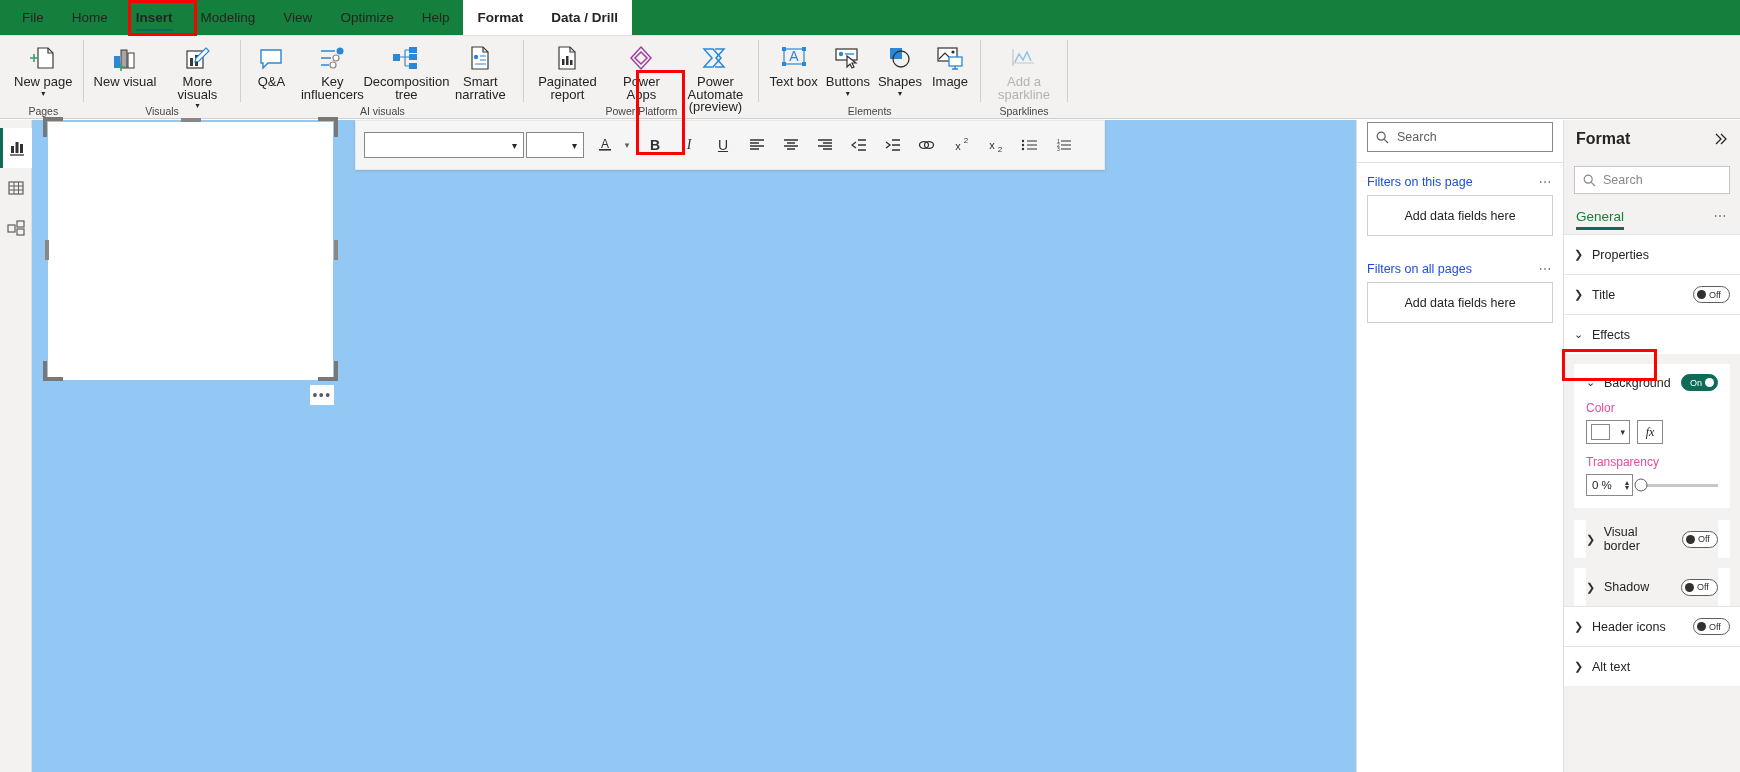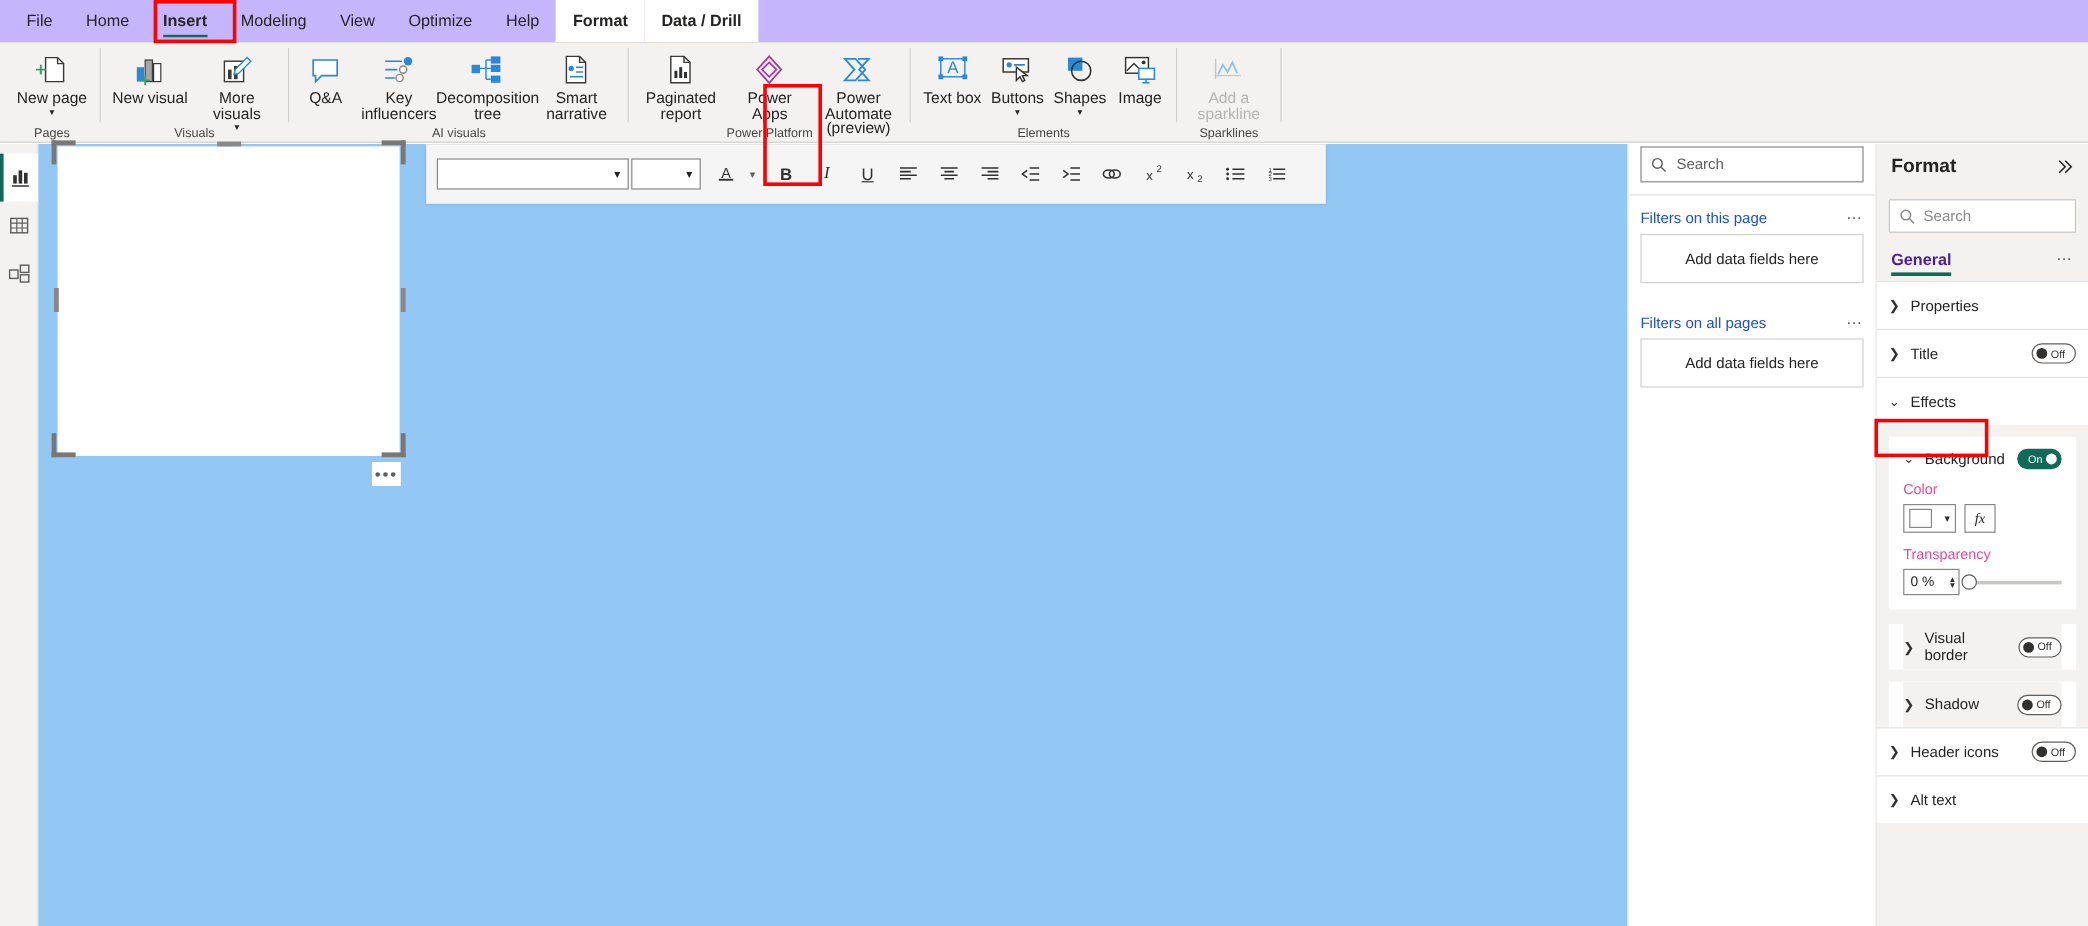--- a/index.html
+++ b/index.html
@@ -10,21 +10,21 @@
     font-size:12.5px;
     color:#252423;
     background:#ffffff;
     overflow:hidden;
     position:relative;
   }
 
   
   .ribbon-tabs{
     height:36px; display:flex; align-items:stretch;
-    background:#c4b5fd; border-bottom:1px solid #e1dfdd;
+    background:#15803d; border-bottom:1px solid #e1dfdd;
     padding-left:8px;
   }
   .rtab{
     position:relative;
     display:flex; align-items:center; justify-content:center;
     padding:0 14px; font-size:13.5px; color:#252423; cursor:default;
     white-space:nowrap;
   }
   .rtab.bold{ font-weight:bold; }
   .rtab.active{ font-weight:bold; }
@@ -159,21 +159,21 @@
   }
   .fmt-hd{ height:38px; display:flex; align-items:center; padding:0 12px; background:#f3f2f1; }
   .fmt-title{ font-size:16px; font-weight:bold; color:#252423; }
   .fmt-searchwrap{ padding:8px 10px 10px 10px; }
   .fmt-search{
     height:28px; background:#ffffff; border:1px solid #c8c6c4;
     display:flex; align-items:center; gap:7px; padding:0 8px; color:#8a8886; font-size:12.5px;
   }
   .fmt-tabs{ display:flex; align-items:center; padding:0 12px; height:30px; }
   .fmt-tab{
-    position:relative; font-size:13.5px; font-weight:bold; color:#4c1d95;
+    position:relative; font-size:13.5px; font-weight:normal; color:#15803d;
     padding-bottom:6px; cursor:default;
   }
   .fmt-tab.active::after{ content:""; position:absolute; left:0; right:0; bottom:0; height:2.5px; background:#0f6b58; }
   .fmt-tabs .fdots{ margin-left:auto; padding-bottom:6px; }
 
   .acc{
     height:40px; display:flex; align-items:center; padding:0 10px; gap:7px;
     border-top:1px solid #e6e4e2;
   }
   .acc.white{ background:#ffffff; }

